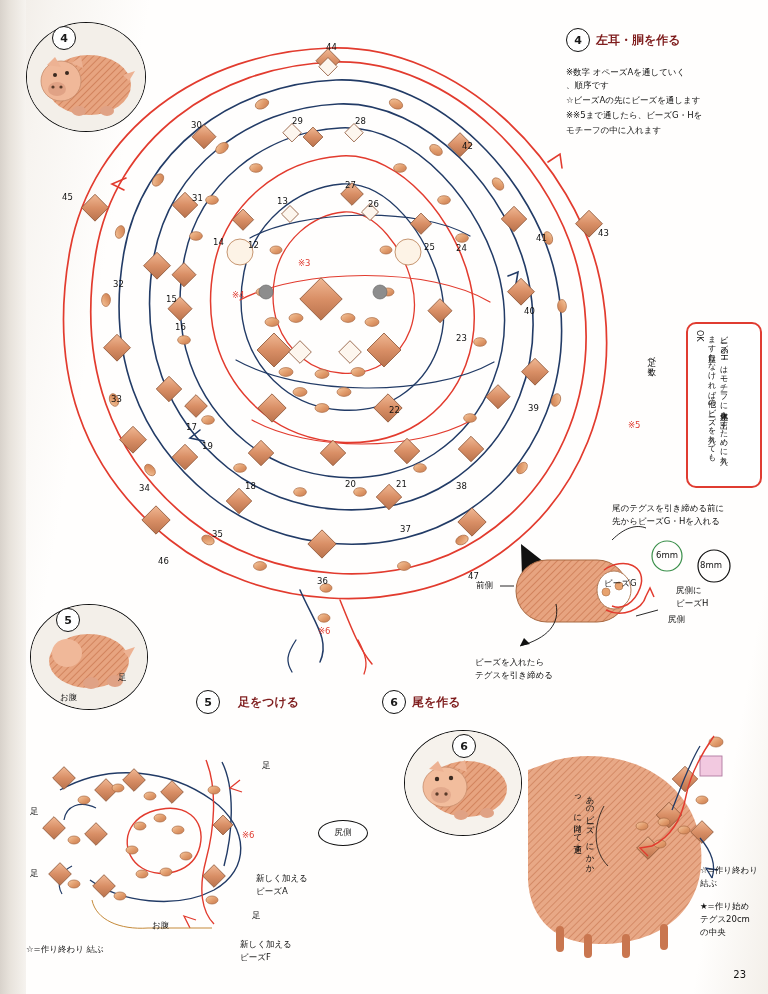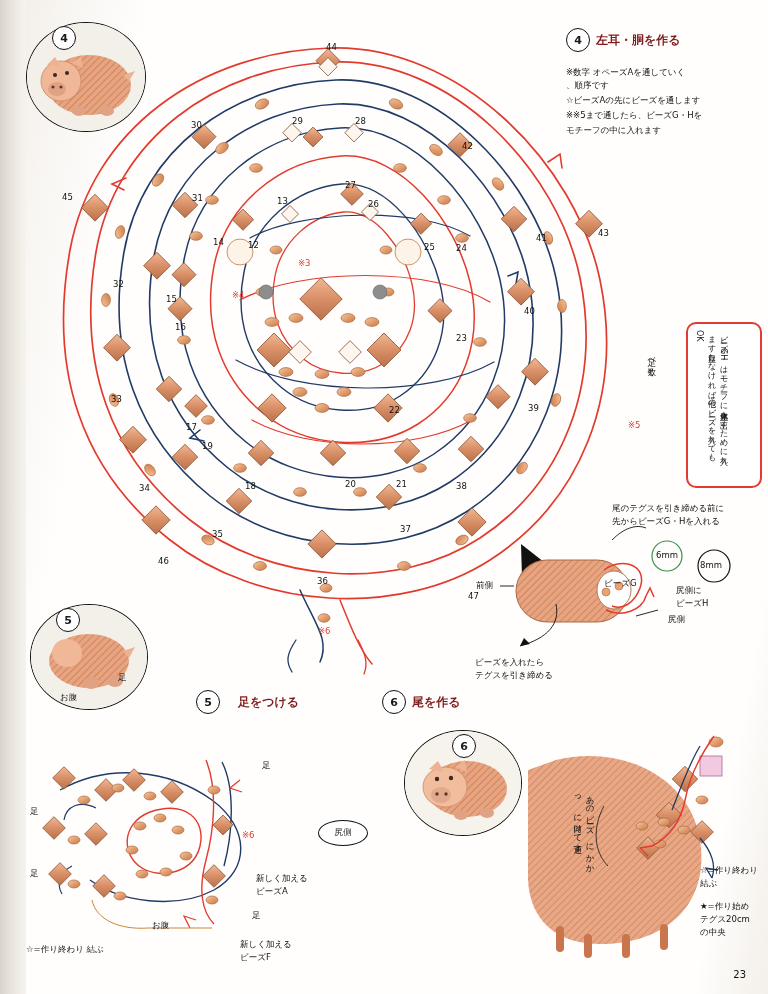--- a/index.html
+++ b/index.html
@@ -416,15 +416,15 @@
     <span class="num" style="left: 389px; top: 405px;">22</span>
     <span class="num" style="left: 202px; top: 441px;">19</span>
     <span class="num" style="left: 139px; top: 483px; text-align: center;">34</span>
     <span class="num" style="left: 245px; top: 481px;">18</span>
     <span class="num" style="left: 345px; top: 479px;">20</span>
     <span class="num" style="left: 396px; top: 479px;">21</span>
     <span class="num" style="left: 456px; top: 481px;">38</span>
     <span class="num" style="left: 212px; top: 529px;">35</span>
     <span class="num" style="left: 400px; top: 524px;">37</span>
     <span class="num" style="left: 158px; top: 556px;">46</span>
-    <span class="num" style="left: 468px; top: 571px; margin-top: 20px;">47</span>
+    <span class="num" style="left: 468px; top: 571px;">47</span>
     <span class="num" style="left: 317px; top: 576px;">36</span>
   </div>
 
 </body></html>

